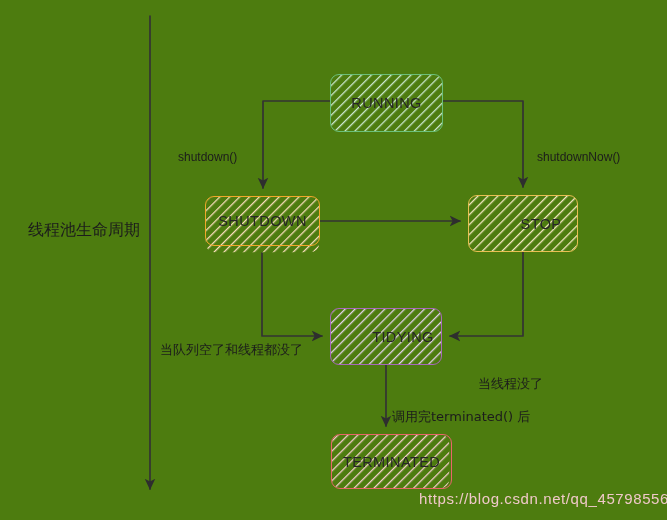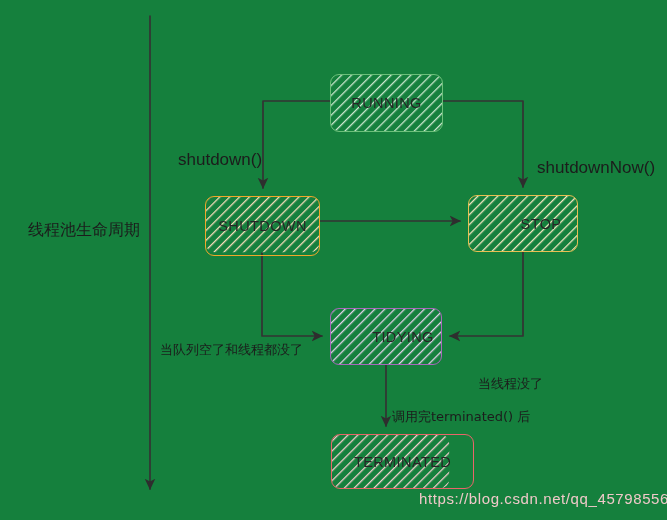--- a/index.html
+++ b/index.html
@@ -8,21 +8,21 @@
     padding: 0;
     background: #ffffff;
   }
   body {
     font-family: "Liberation Sans", "DejaVu Sans", sans-serif;
   }
   #canvas {
     position: relative;
     width: 667px;
     height: 520px;
-    background: #15803d;
+    background: #4d7c0f;
     overflow: hidden;
   }
   #wires {
     position: absolute;
     left: 0;
     top: 0;
     width: 667px;
     height: 520px;
   }
   .node {
@@ -39,21 +39,21 @@
     color: #262626;
     z-index: 3;
   }
   .node-label {
     position: relative;
     z-index: 2;
     white-space: nowrap;
   }
   .edge-label {
     position: absolute;
-    font-size: 17px;
+    font-size: 12px;
     color: #1c1c1c;
     white-space: nowrap;
     z-index: 4;
   }
   .edge-label.cjk {
     font-family: "DejaVu Sans", "Liberation Sans", sans-serif;
     font-size: 13px;
   }
   .axis-label {
     position: absolute;
@@ -122,39 +122,39 @@
       <rect x="468.8" y="195.8" width="108.4" height="55.4" rx="8.4" fill="url(#hatch-gold)"></rect>
       <rect x="330.8" y="308.8" width="110.4" height="55.4" rx="8.4" fill="url(#hatch-purple)"></rect>
       <rect x="331.8" y="434.8" width="117.4" height="53.4" rx="8.4" fill="url(#hatch-red)"></rect>
     </g>
   </svg>
 
   <div class="node" style="left:330px; top:74px; width:113px; height:58px; border-color:#6cc07a;">
     <span class="node-label">RUNNING</span>
   </div>
 
-  <div class="node" style="left:205px; top:196px; width:115px; height:60px; border-color:#f0a72a;">
+  <div class="node" style="left:205px; top:196px; width:115px; height:50px; border-color:#f0a72a;">
     <span class="node-label">SHUTDOWN</span>
   </div>
 
   <div class="node" style="left:468px; top:195px; width:110px; height:57px; border-color:#e8bf52;padding-left:36px;">
     <span class="node-label">STOP</span>
   </div>
 
   <div class="node" style="left:330px; top:308px; width:112px; height:57px; border-color:#a868bb;padding-left:34px;">
     <span class="node-label">TIDYING</span>
   </div>
 
-  <div class="node" style="left:331px; top:434px; width:143px; height:55px; border-color:#e8656a;">
+  <div class="node" style="left:331px; top:434px; width:121px; height:55px; border-color:#e8656a;">
     <span class="node-label">TERMINATED</span>
   </div>
 
   <div class="edge-label" style="left:178px; top:150px;">shutdown()</div>
 
-  <div class="edge-label" style="left:537px; top:158px;">shutdownNow()</div>
+  <div class="edge-label" style="left:537px; top:150px;">shutdownNow()</div>
 
   <div class="edge-label cjk" style="left:160px; top:341px;">当队列空了和线程都没了</div>
 
   <div class="edge-label cjk" style="left:478px; top:341px;margin-top:34px;">当线程没了</div>
 
   <div class="edge-label cjk" style="left:392px; top:408px;">调用完terminated() 后</div>
 
   <div class="axis-label" style="left:28px; top:220px;">线程池生命周期</div>
 
   <div class="watermark" style="left:419px; top:490px;">https://blog.csdn.net/qq_45798556</div>

